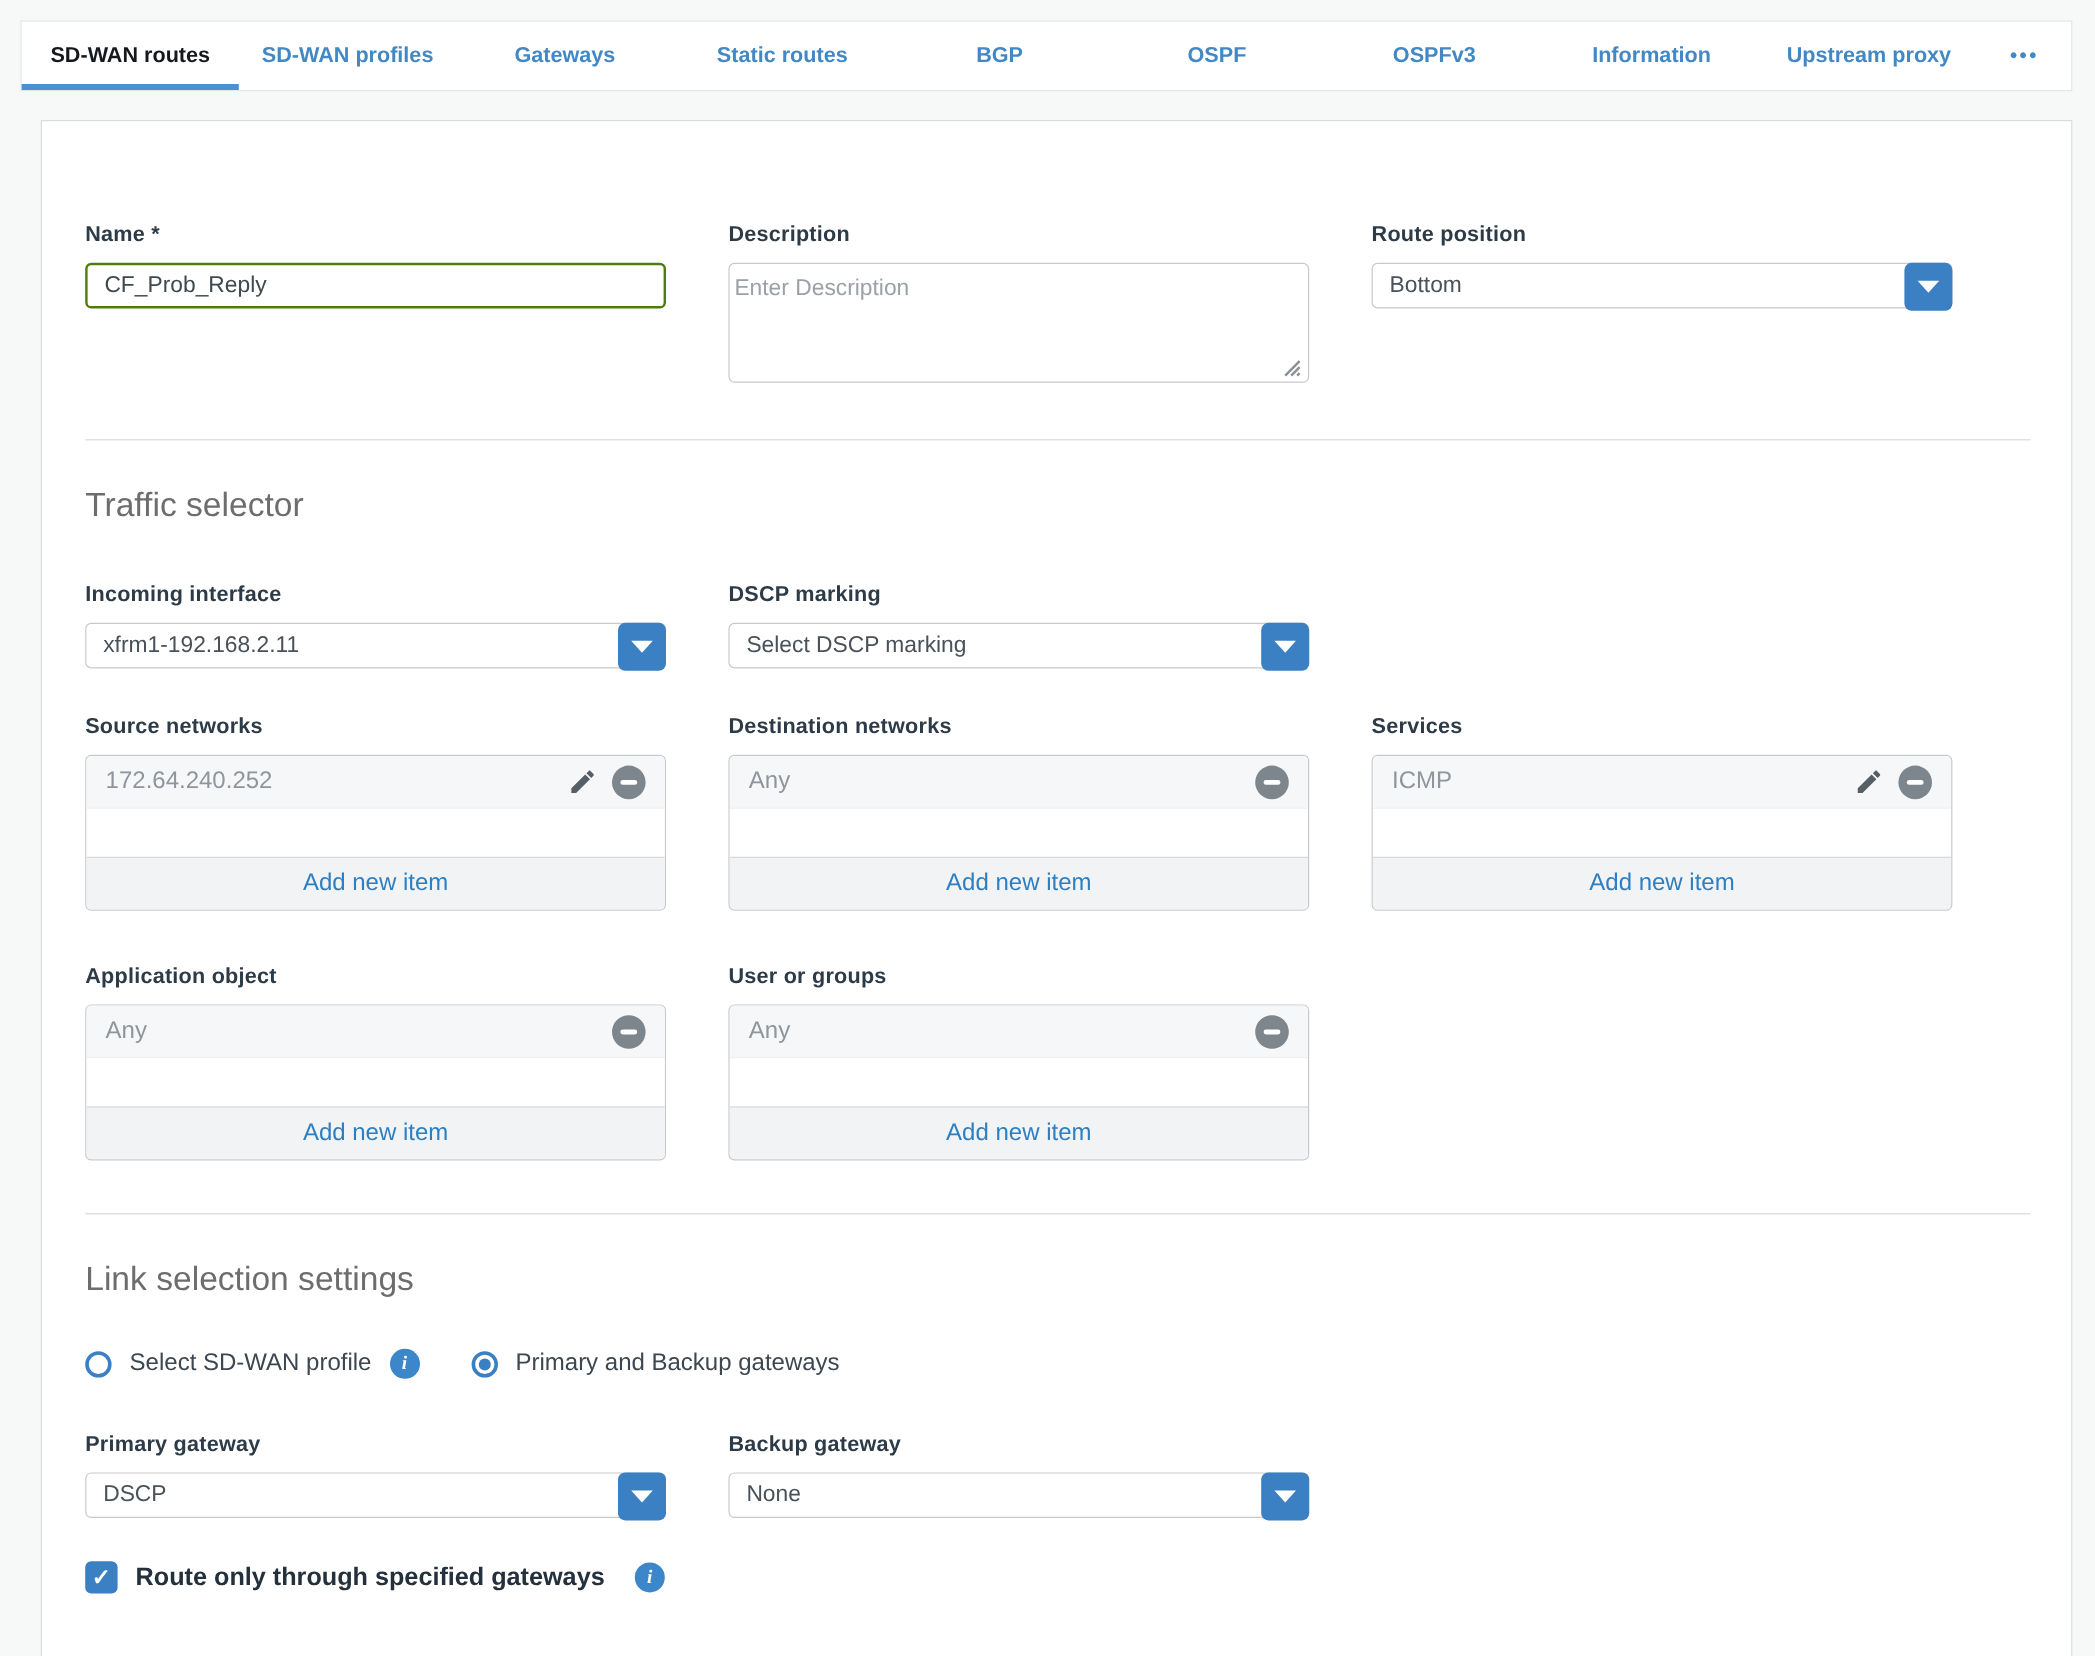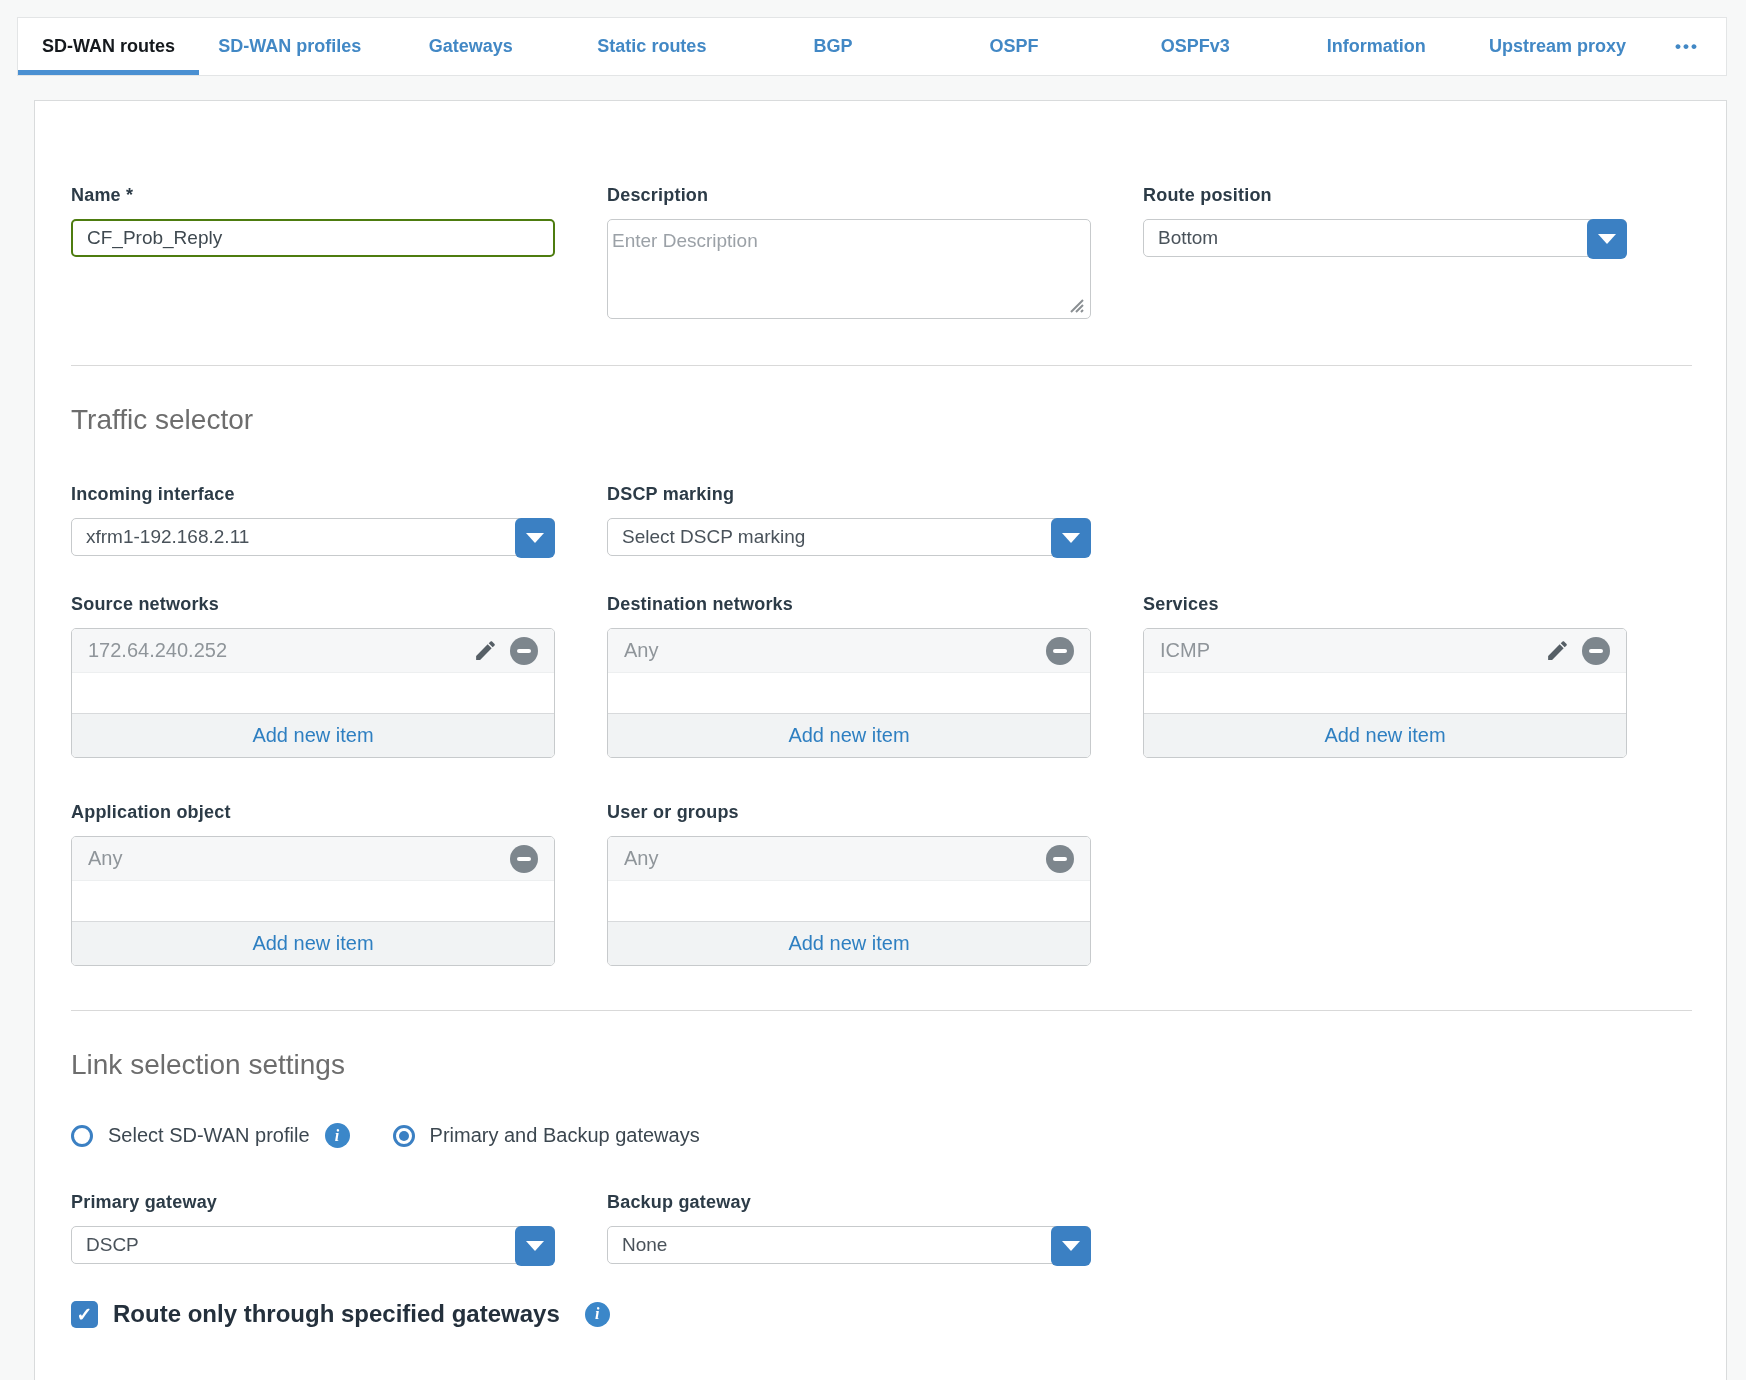--- a/index.html
+++ b/index.html
@@ -119,21 +119,21 @@
     width:25px; height:25px; border-radius:50%; background:#3b87c9; color:#fff;
     display:inline-flex; align-items:center; justify-content:center;
     font-size:16px; font-weight:bold; font-style:italic; cursor:pointer; flex:0 0 25px;
     font-family:"Liberation Serif", serif;
   }
   .checkbox-row { display:flex; align-items:center; gap:15px; }
   .checkbox {
     width:27px; height:27px; border-radius:5px; background:#3b80c3; color:#fff;
     display:flex; align-items:center; justify-content:center; font-size:19px; font-weight:bold; cursor:pointer;
   }
-  .cb-label { font-size:24px; font-weight:bold; color:#24303c; margin-right:10px; }
+  .cb-label { font-size:21px; font-weight:bold; color:#24303c; margin-right:10px; }
 </style>
 </head>
 <body>
 
 <div class="page">
 
   <div class="tabbar">
     <div class="tab active">SD-WAN routes</div>
     <div class="tab">SD-WAN profiles</div>
     <div class="tab">Gateways</div>

